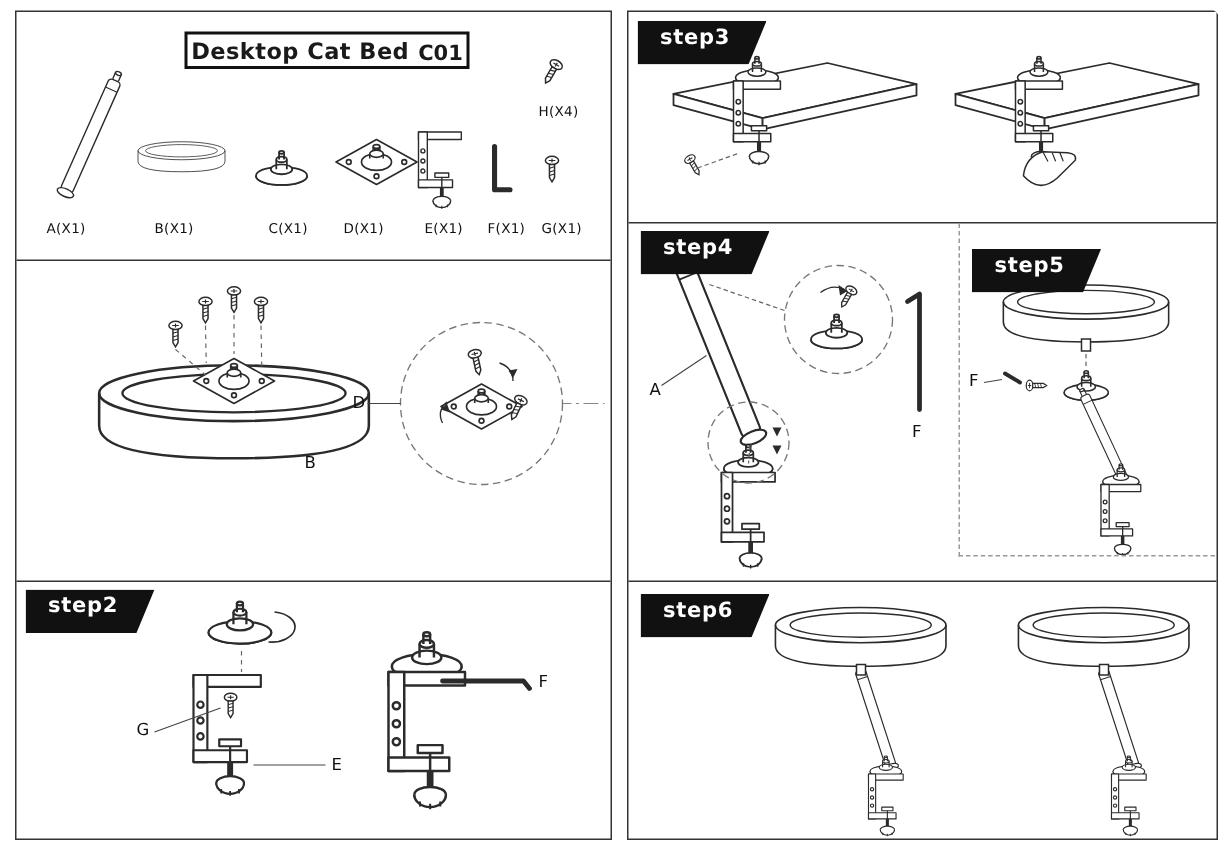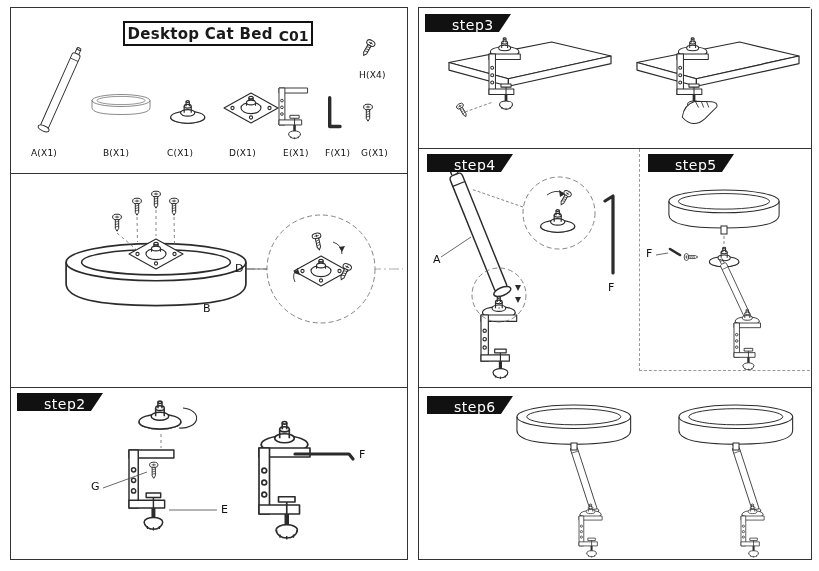--- a/index.html
+++ b/index.html
@@ -10,23 +10,23 @@
     overflow: hidden;
     border-radius: 28px;
   }
   .panel { position: absolute; top: 7px; height: 553px; border: 1.5px solid #333; background: #fff; }
   .panel-left  { left: 10px;  width: 398px; }
   .panel-right { left: 418px; width: 394px; }
   .section { position: absolute; left: 0; width: 100%; }
   .sec-border-b { border-bottom: 1.5px solid #333; }
   .substep { position: absolute; }
   .banner {
-    position: absolute; background: #111; color: #fff; font-weight: normal;
-    font-size: 14px; line-height: 22px; width: 86px; height: 18px;
-    padding-left: 27px; letter-spacing: .5px; z-index: 5;
+    position: absolute; background: #111; color: #fff; font-weight: bold;
+    font-size: 14px; line-height: 22px; width: 86px; height: 29px;
+    padding-left: 15px; letter-spacing: .5px; z-index: 5;
     clip-path: polygon(0 0, 100% 0, 86% 100%, 0 100%);
   }
   .callout { position: absolute; font-size: 11px; color: #111; z-index: 4; }
   .part-label { position: absolute; font-size: 9px; color: #111; letter-spacing: .2px; z-index: 4; text-align: center; }
   .title-box {
     position: absolute; left: 112px; top: 13px; width: 190px; height: 25px;
     border: 2px solid #111; display: flex; align-items: center; justify-content: center;
     gap: 6px; background: #fff; z-index: 5;
   }
   .title-main  { font-size: 15px; font-weight: bold; letter-spacing: .3px; }
@@ -125,21 +125,21 @@
         <use href="#d-allen" transform="translate(317,88)"></use>
         <use href="#d-screw" transform="translate(352,96)"></use>
         <use href="#d-screw" transform="translate(357,30) rotate(30)"></use>
       </svg>
       <div class="title-box">
         <span class="title-main">Desktop Cat Bed</span>
         <span class="title-model">C01</span>
       </div>
       <span class="part-label" style="left:20px;top:140px">A(X1)</span>
       <span class="part-label" style="left:92px;top:140px">B(X1)</span>
-      <span class="part-label" style="left:156px;top:140px">C(X1)</span>
+      <span class="part-label" style="left:168px;top:140px">C(X1)</span>
       <span class="part-label" style="left:218px;top:140px">D(X1)</span>
       <span class="part-label" style="left:272px;top:140px">E(X1)</span>
       <span class="part-label" style="left:314px;top:140px">F(X1)</span>
       <span class="part-label" style="left:350px;top:140px">G(X1)</span>
       <span class="part-label" style="left:348px;top:62px">H(X4)</span>
     </div>
 
     <div class="section sec-border-b" style="top:166px;height:214px">
       <svg class="art" width="395" height="212" viewBox="0 0 395 212">
         <line x1="234" y1="95" x2="392" y2="95" stroke="#888" stroke-width="0.7" stroke-dasharray="10 3 2 3"></line>
@@ -223,21 +223,21 @@
           <path d="M128 46 q8 -6 16 -2" fill="none" stroke="#2b2b2b" stroke-width="0.9"></path>
           <polygon points="146,45 140,41 141,48" fill="#2b2b2b"></polygon>
           <line x1="104" y1="58" x2="52" y2="40" stroke="#666" stroke-dasharray="3 2" stroke-width="0.8"></line>
           <circle cx="80" cy="146" r="27" fill="none" stroke="#777" stroke-dasharray="5 3" stroke-width="0.9"></circle>
         </svg>
         <span class="callout" style="left:14px;top:104px">A</span>
         <span class="callout" style="left:189px;top:132px">F</span>
       </div>
 
       <div class="substep" style="left:220px;top:0;width:171px;height:222px;border-left:1px dashed #999;border-bottom:1px dashed #999">
-        <div class="banner" style="left:8px;top:5px">step5</div>
+        <div class="banner" style="left:8px;top:17px">step5</div>
         <svg class="art" width="170" height="221" viewBox="0 0 170 221">
           <use href="#d-bowl" transform="translate(27,40) scale(0.95)"></use>
           <rect x="81" y="77" width="6" height="8" fill="#fff" stroke="#2b2b2b"></rect>
           <line x1="84" y1="87" x2="84" y2="97" stroke="#666" stroke-dasharray="3 2" stroke-width="0.8"></line>
           <path d="M30 100 l10 6" stroke="#2b2b2b" stroke-width="2.6" stroke-linecap="round" fill="none"></path>
           <use href="#d-screw" transform="translate(44,112) rotate(-90) scale(0.8)"></use>
           <line x1="16" y1="106" x2="28" y2="104" stroke="#444" stroke-width="0.8"></line>
           <use href="#d-swivel" transform="translate(68,96) scale(0.95)"></use>
           <use href="#d-pole" transform="translate(80,116) rotate(-25) scale(0.72)"></use>
           <use href="#d-clampsw" transform="translate(94,174) scale(0.78)"></use>

